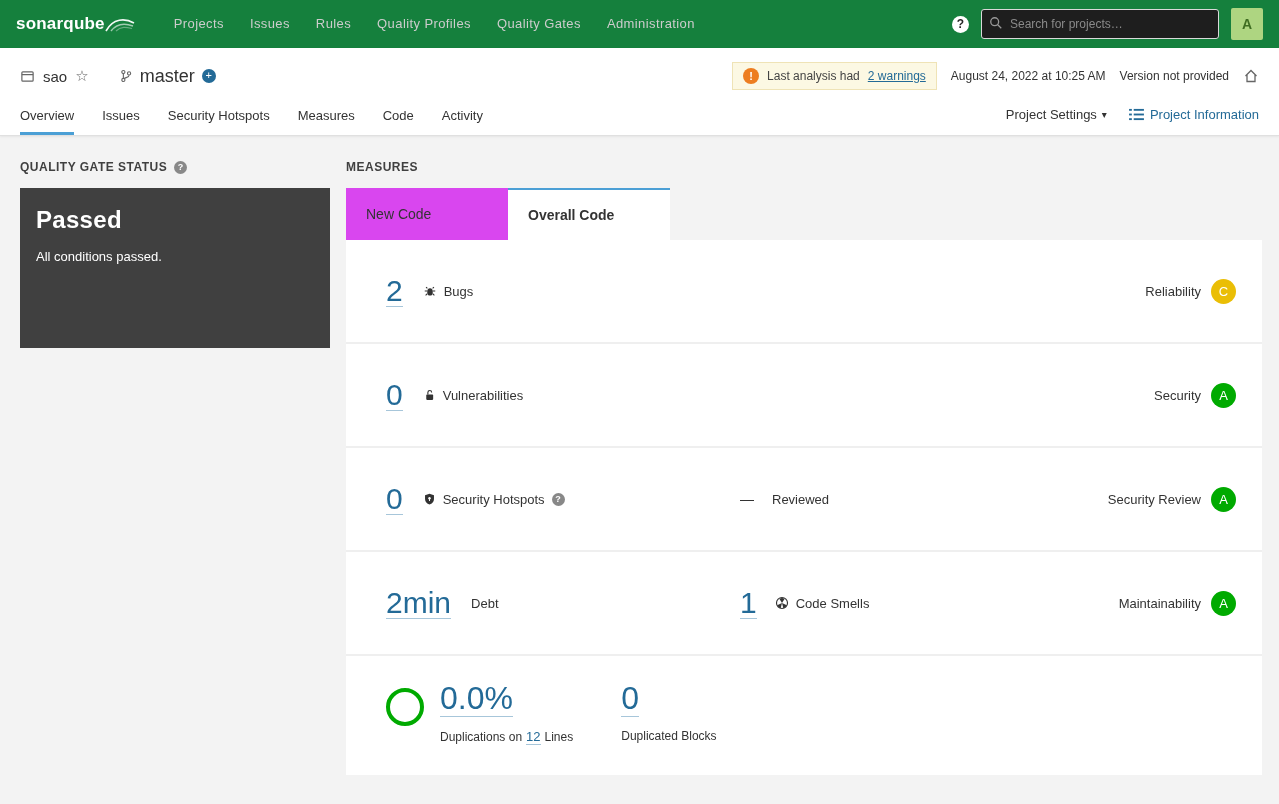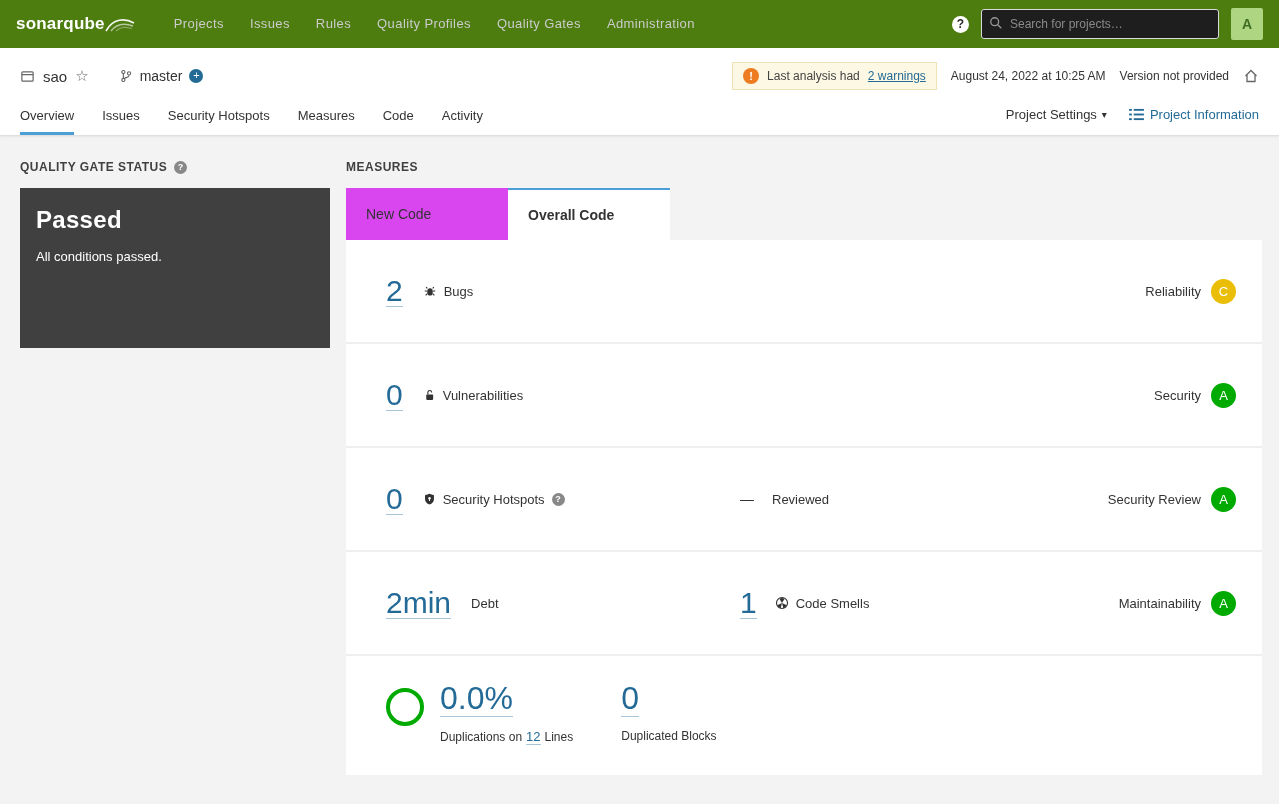--- a/index.html
+++ b/index.html
@@ -2,42 +2,42 @@
 <html><head>
 <meta charset="utf-8">
 <style>
   * { box-sizing: border-box; margin: 0; padding: 0; }
   body {
     width: 1279px; height: 804px; overflow: hidden;
     font-family: "Liberation Sans", sans-serif;
     background: #f3f3f3; color: #333;
   }
   
-  .navbar { height: 48px; background: #4d7c0f; display: flex; align-items: center; padding: 0 16px; }
+  .navbar { height: 48px; background: #15803d; display: flex; align-items: center; padding: 0 16px; }
   .brand { display: flex; align-items: center; margin-right: 26px; cursor: pointer; }
   .brand-text { color: #fff; font-weight: bold; font-size: 17px; letter-spacing: .2px; }
   .nav-items { display: flex; }
   .nav-item { color: #ccc; font-size: 13px; letter-spacing: .4px; padding: 8px 13px; line-height: 48px; cursor: pointer; white-space: nowrap; }
   .nav-right { margin-left: auto; display: flex; align-items: center; gap: 12px; }
   .help-circle-nav { width: 17px; height: 17px; border-radius: 50%; background: #fff; color: #262626;
     font-size: 12px; font-weight: bold; display: flex; align-items: center; justify-content: center; cursor: pointer; }
   .search-box { position: relative; width: 238px; height: 30px; }
   .search-box input { width: 100%; height: 100%; background: #1e1e1e; border: 1px solid #d9d9d9; border-radius: 3px;
     color: #ddd; font-size: 12px; padding: 0 8px 0 28px; font-family: "Liberation Sans", sans-serif; }
   .search-box input::placeholder { color: #8a8a8a; }
   .search-icon { position: absolute; left: 8px; top: 7px; }
   .avatar { width: 32px; height: 32px; background: #aed581; color: #3f6d22; border-radius: 2px;
     display: flex; align-items: center; justify-content: center; font-size: 14px; font-weight: bold; cursor: pointer; }
   
   .project-header { background: #fff; padding: 14px 20px 0; border-bottom: 1px solid #e0e0e0; box-shadow: 0 1px 2px rgba(0,0,0,.06); }
   .ph-top { display: flex; align-items: center; }
   .ph-name { font-size: 15px; color: #333; margin: 0 8px; }
   .star-icon { color: #666; font-size: 15px; cursor: pointer; }
   .branch-group { display: flex; align-items: center; margin-left: 30px; gap: 7px; }
-  .branch-name { font-size: 14px; color: #333; }
+  .branch-name { font-size: 18px; color: #333; }
   .plus-icon { width: 14px; height: 14px; border-radius: 50%; background: #236a97; color: #fff; font-size: 11px;
     line-height: 13px; text-align: center; cursor: pointer; }
   .ph-right { margin-left: auto; display: flex; align-items: center; gap: 14px; }
   .warning-badge { display: flex; align-items: center; gap: 8px; background: #fcf8e3; border: 1px solid #efe3b6;
     padding: 5px 10px; font-size: 12px; color: #444; }
   .warning-icon { width: 16px; height: 16px; border-radius: 50%; background: #ed7d20; color: #fff; font-size: 11px;
     font-weight: bold; display: flex; align-items: center; justify-content: center; flex-shrink: 0; }
   .warning-link { color: #236a97; text-decoration: underline; cursor: pointer; }
   .meta-text { font-size: 12px; color: #333; white-space: nowrap; }
   .home-icon { cursor: pointer; display: flex; }

